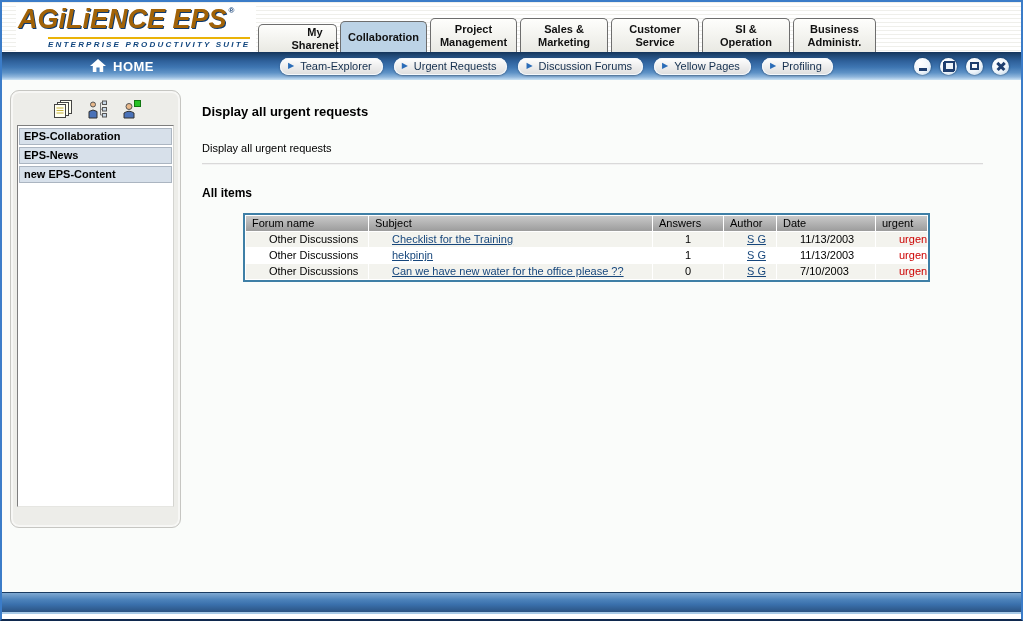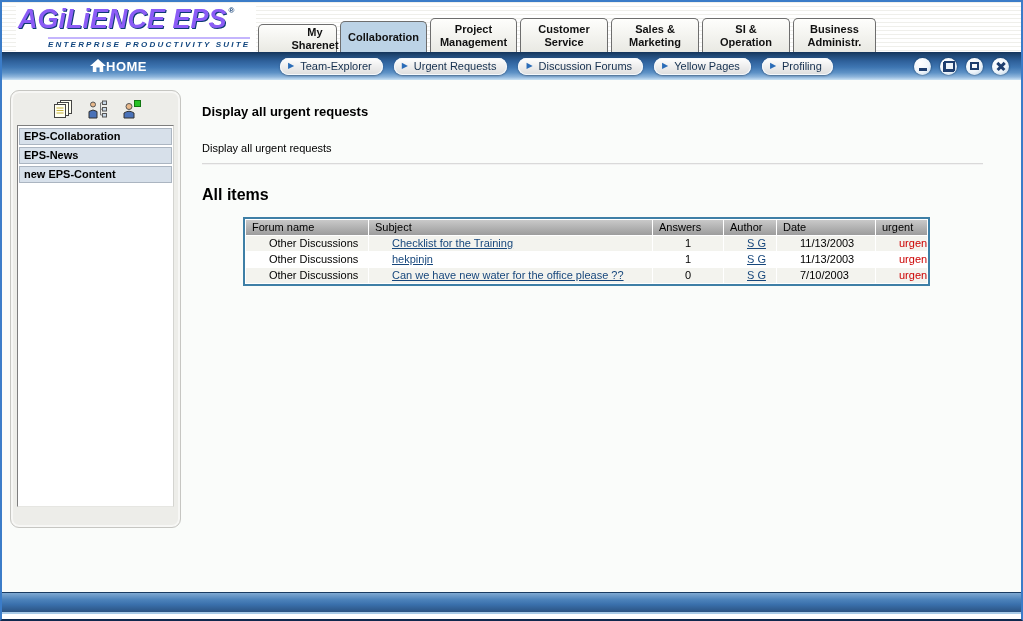--- a/index.html
+++ b/index.html
@@ -12,47 +12,47 @@
   }
   
   .header {
     height: 50px; position: relative; flex: 0 0 auto;
     background: repeating-linear-gradient(to bottom, #EFEFEB 0 1px, #FFFFFF 1px 4px);
   }
   .logo { position: absolute; left: 14px; top: 3px; background: #FFFFFF; padding: 1px 6px 2px 2px; }
   .logo-line { display: flex; align-items: flex-start; }
   .logo-title {
     font-size: 27px; font-weight: bold; font-style: italic; letter-spacing: 0px;
-    color: #8b5cf6; text-shadow: 1px 1px 0 #0C3A72; line-height: 27px; white-space: nowrap;
+    color: #a16207; text-shadow: 1px 1px 0 #0C3A72; line-height: 27px; white-space: nowrap;
   }
   .logo-reg { font-size: 8px; color: #0C3A72; font-weight: bold; margin-left: 2px; }
   .logo-subtitle {
     font-size: 8px; font-weight: bold; font-style: italic; letter-spacing: 2.2px;
-    color: #10457E; margin: 1px 0 0 30px; border-top: 2px solid #c4b5fd; padding-top: 1px;
+    color: #10457E; margin: 1px 0 0 30px; border-top: 2px solid #eab308; padding-top: 1px;
     display: inline-block;
   }
   .tabs { position: absolute; left: 256px; bottom: 0; display: flex; align-items: flex-end; gap: 3px; }
   .tab {
     height: 34px; display: flex; align-items: center; justify-content: center; text-align: center;
     font-size: 11px; font-weight: bold; color: #111; line-height: 1.18;
     border: 1px solid #6E6E6E; border-bottom: none; border-radius: 5px 5px 0 0;
     background: linear-gradient(#FEFEFC, #E9E9E3); padding: 2px 5px; cursor: pointer;
   }
   .tab.short { height: 28px; }
   .tab.mid   { height: 31px; }
   .tab.active { background: #BCD3E6; }
   .w-ms { width: 79px; padding-left: 40px; } .w-co { width: 87px; } .w-pm { width: 87px; }
   .w-sm { width: 88px; } .w-cs { width: 88px; } .w-si { width: 88px; } .w-ba { width: 83px; }
   
   .bluebar {
     height: 28px; position: relative; flex: 0 0 auto;
     background: linear-gradient(to bottom,
       #14345B 0%, #1E4570 10%, #2E609A 32%, #3F77B3 55%, #5E92C6 74%, #8FB6DC 89%, #CBE2F4 100%);
   }
-  .home { position: absolute; left: 88px; top: 0; height: 100%; display: flex; align-items: center; }
+  .home { position: absolute; left: 88px; top: 0; height: 100%; display: flex; align-items: center; gap: 7px; }
   .home-label { color: #FFFFFF; font-weight: bold; font-size: 13px; letter-spacing: 0.5px; }
   .pills { position: absolute; left: 278px; top: 0; height: 100%; display: flex; align-items: center; gap: 11px; }
   .pill {
     display: inline-flex; align-items: center; gap: 6px;
     background: linear-gradient(#FFFFFF, #DDDDDD); border-radius: 10px;
     padding: 2px 11px 3px 8px; font-size: 11px; color: #142F4E; white-space: nowrap;
     box-shadow: 0 1px 2px rgba(10,30,60,0.45), inset 0 0 0 1px #F4F8FC; cursor: pointer;
   }
   .pill-arrow { color: #2A6CB8; font-size: 8px; line-height: 8px; }
   .win-controls { position: absolute; right: 12px; top: 0; height: 100%; display: flex; align-items: center; gap: 9px; }
@@ -91,21 +91,21 @@
   }
   .main { position: absolute; left: 200px; top: 0; right: 0; font-size: 11px; color: #000; }
   .page-title { font-size: 13px; font-weight: bold; margin-top: 24px; }
   .page-subtitle { margin-top: 23px; }
   .rule { margin: 9px 38px 0 0; border: none; border-top: 1px solid #D9D9D9; border-bottom: 1px solid #F2F2F2; }
   .actions { margin-top: 11px; }
   .filter { margin-top: 21px; }
   a.lnk { color: #17477C; text-decoration: underline; cursor: pointer; }
   .day-lnk { margin-right: 1px; }
   .bold { font-weight: bold; }
-  .section-title { font-size: 16px; font-weight: bold; margin-top: 21px; }
+  .section-title { font-size: 12px; font-weight: bold; margin-top: 21px; }
   
   .tbl-wrap { margin: 13px 0 0 41px; }
   table.items {
     width: 687px; table-layout: fixed; border-collapse: separate; border-spacing: 1px;
     border: 2px solid #3E7FA6; background: #FFFFFF; font-size: 11px;
   }
   table.items th {
     background: linear-gradient(#C9C9C9, #9C9C9C); font-weight: normal; text-align: left;
     padding: 1px 6px 2px; height: 15px; color: #000; white-space: nowrap; overflow: hidden;
   }
@@ -140,25 +140,25 @@
     <div class="tabs">
       <div class="tab short w-ms">
           <span>My Sharenet</span>
         </div>
       <div class="tab mid active w-co">
           <span>Collaboration</span>
         </div>
       <div class="tab w-pm">
           <span>Project Management</span>
         </div>
+      <div class="tab w-sm">
+          <span>Sales &amp; Marketing</span>
+        </div>
       <div class="tab w-cs">
           <span>Customer Service</span>
-        </div>
-      <div class="tab w-sm">
-          <span>Sales &amp; Marketing</span>
         </div>
       <div class="tab w-si">
           <span>SI &amp; Operation</span>
         </div>
       <div class="tab w-ba">
           <span>Business Administr.</span>
         </div>
     </div>
   </div>
 

